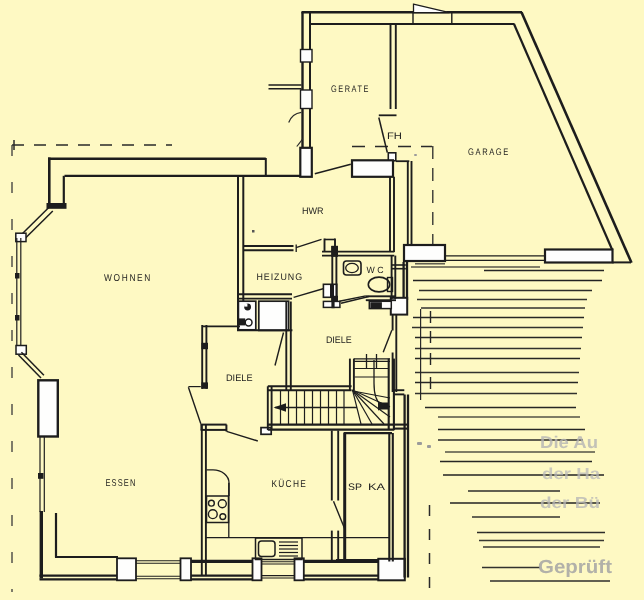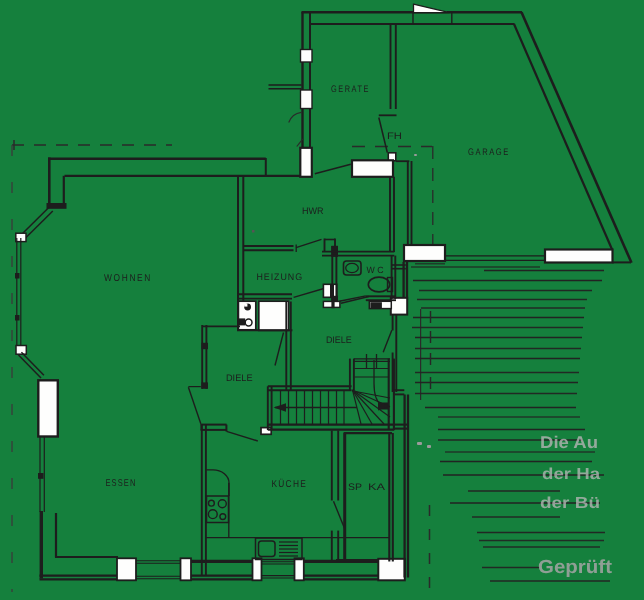--- a/index.html
+++ b/index.html
@@ -1,16 +1,16 @@
 <!DOCTYPE html>
 <html><head>
 <meta charset="utf-8">
 <style>
   html,body{margin:0;padding:0;background:#ffffff;}
-  .page{width:644px;height:600px;position:relative;background:#15803d;overflow:hidden;}
+  .page{width:644px;height:600px;position:relative;background:#fef9c3;overflow:hidden;}
   svg{position:absolute;top:0;left:0;}
   text{font-family:"Liberation Sans", sans-serif;fill:#1d1d1d;-webkit-font-smoothing:antialiased;text-rendering:geometricPrecision;}
 </style>
 </head>
 <body>
 <div class="page">
 <svg width="644" height="600" viewBox="0 0 644 600" fill="none" stroke-linecap="butt">
 <defs>
         <filter id="blr" x="-20%" y="-20%" width="140%" height="140%">
           <feGaussianBlur stdDeviation="0.65"></feGaussianBlur>

